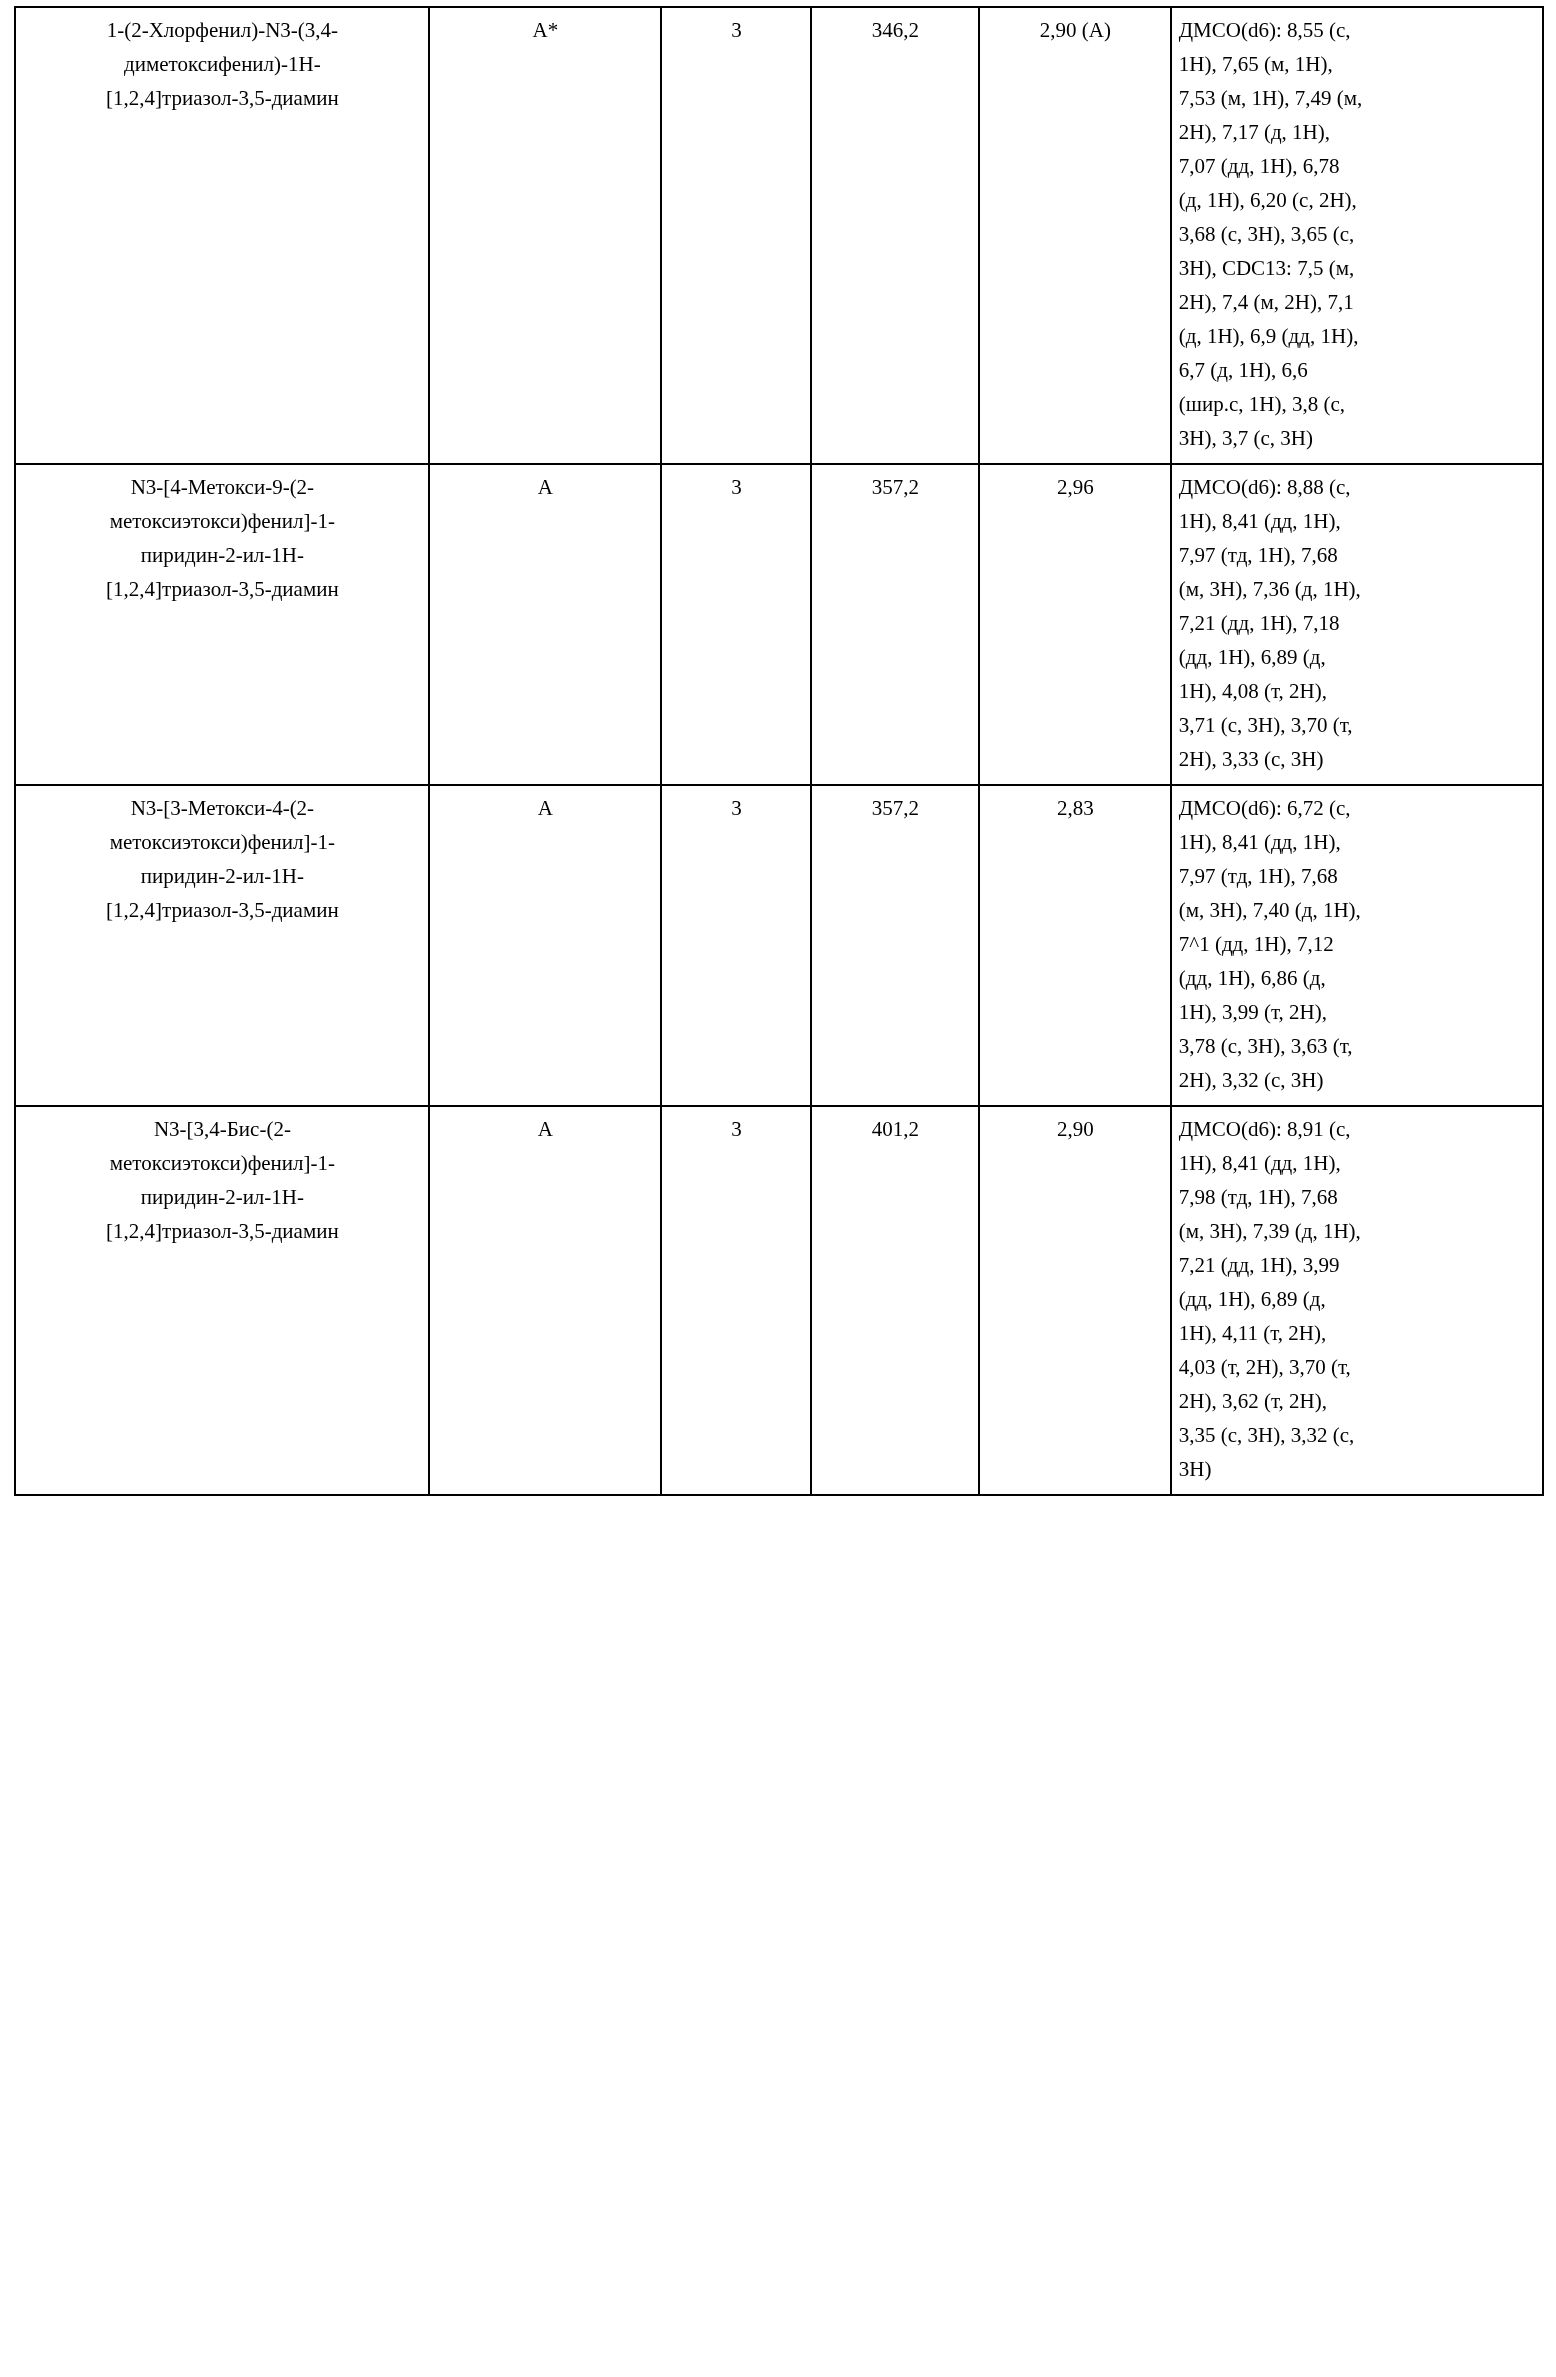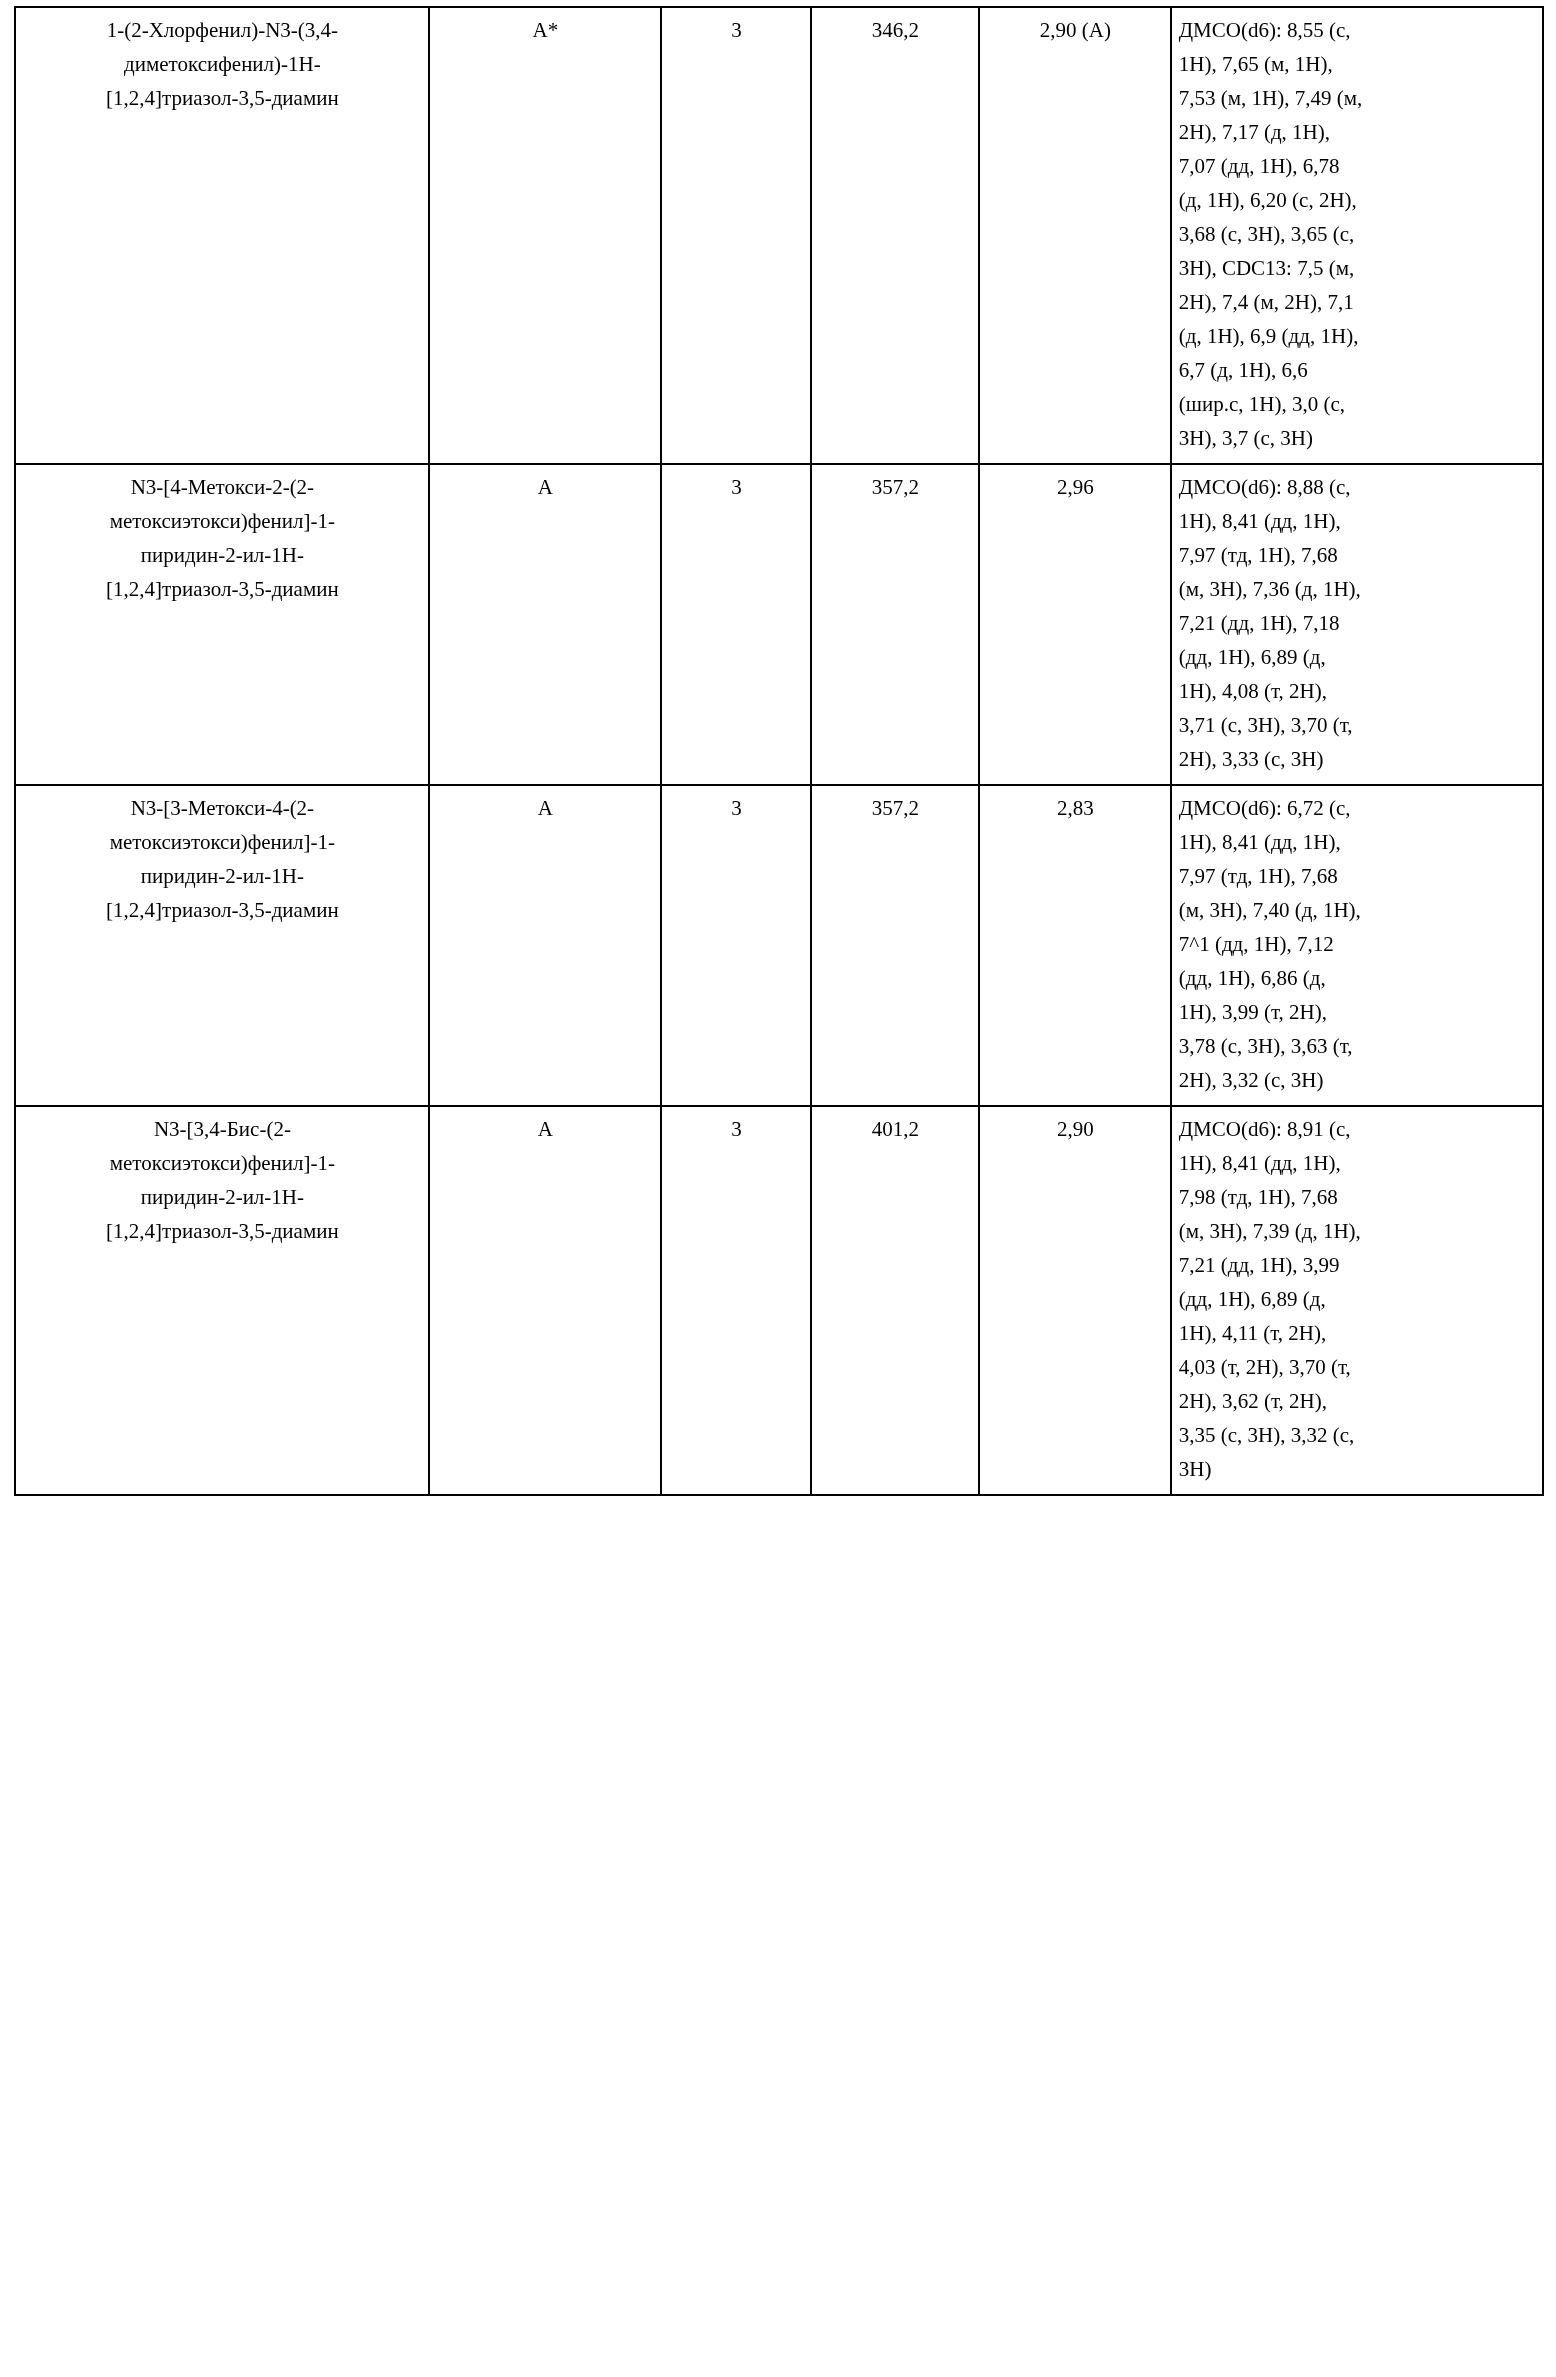--- a/index.html
+++ b/index.html
@@ -90,28 +90,28 @@
           <span class="nmr-line">1Н), 7,65 (м, 1Н),</span>
           <span class="nmr-line">7,53 (м, 1Н), 7,49 (м,</span>
           <span class="nmr-line">2Н), 7,17 (д, 1Н),</span>
           <span class="nmr-line">7,07 (дд, 1Н), 6,78</span>
           <span class="nmr-line">(д, 1Н), 6,20 (с, 2Н),</span>
           <span class="nmr-line">3,68 (с, 3Н), 3,65 (с,</span>
           <span class="nmr-line">3Н), CDC13: 7,5 (м,</span>
           <span class="nmr-line">2Н), 7,4 (м, 2Н), 7,1</span>
           <span class="nmr-line">(д, 1Н), 6,9 (дд, 1Н),</span>
           <span class="nmr-line">6,7 (д, 1Н), 6,6</span>
-          <span class="nmr-line">(шир.с, 1Н), 3,0 (с,</span>
+          <span class="nmr-line">(шир.с, 1Н), 3,8 (с,</span>
           <span class="nmr-line">3Н), 3,7 (с, 3Н)</span>
         </td>
       </tr>
 
       <tr>
         <td class="name">
-          <span class="name-line">N3-[4-Метокси-2-(2-</span>
+          <span class="name-line">N3-[4-Метокси-9-(2-</span>
           <span class="name-line">метоксиэтокси)фенил]-1-</span>
           <span class="name-line">пиридин-2-ил-1Н-</span>
           <span class="name-line">[1,2,4]триазол-3,5-диамин</span>
         </td>
         <td class="method">A</td>
         <td class="steps">3</td>
         <td class="mass">357,2</td>
         <td class="rt">2,96</td>
         <td class="nmr">
           <span class="nmr-line">ДМСО(d6): 8,88 (с,</span>

